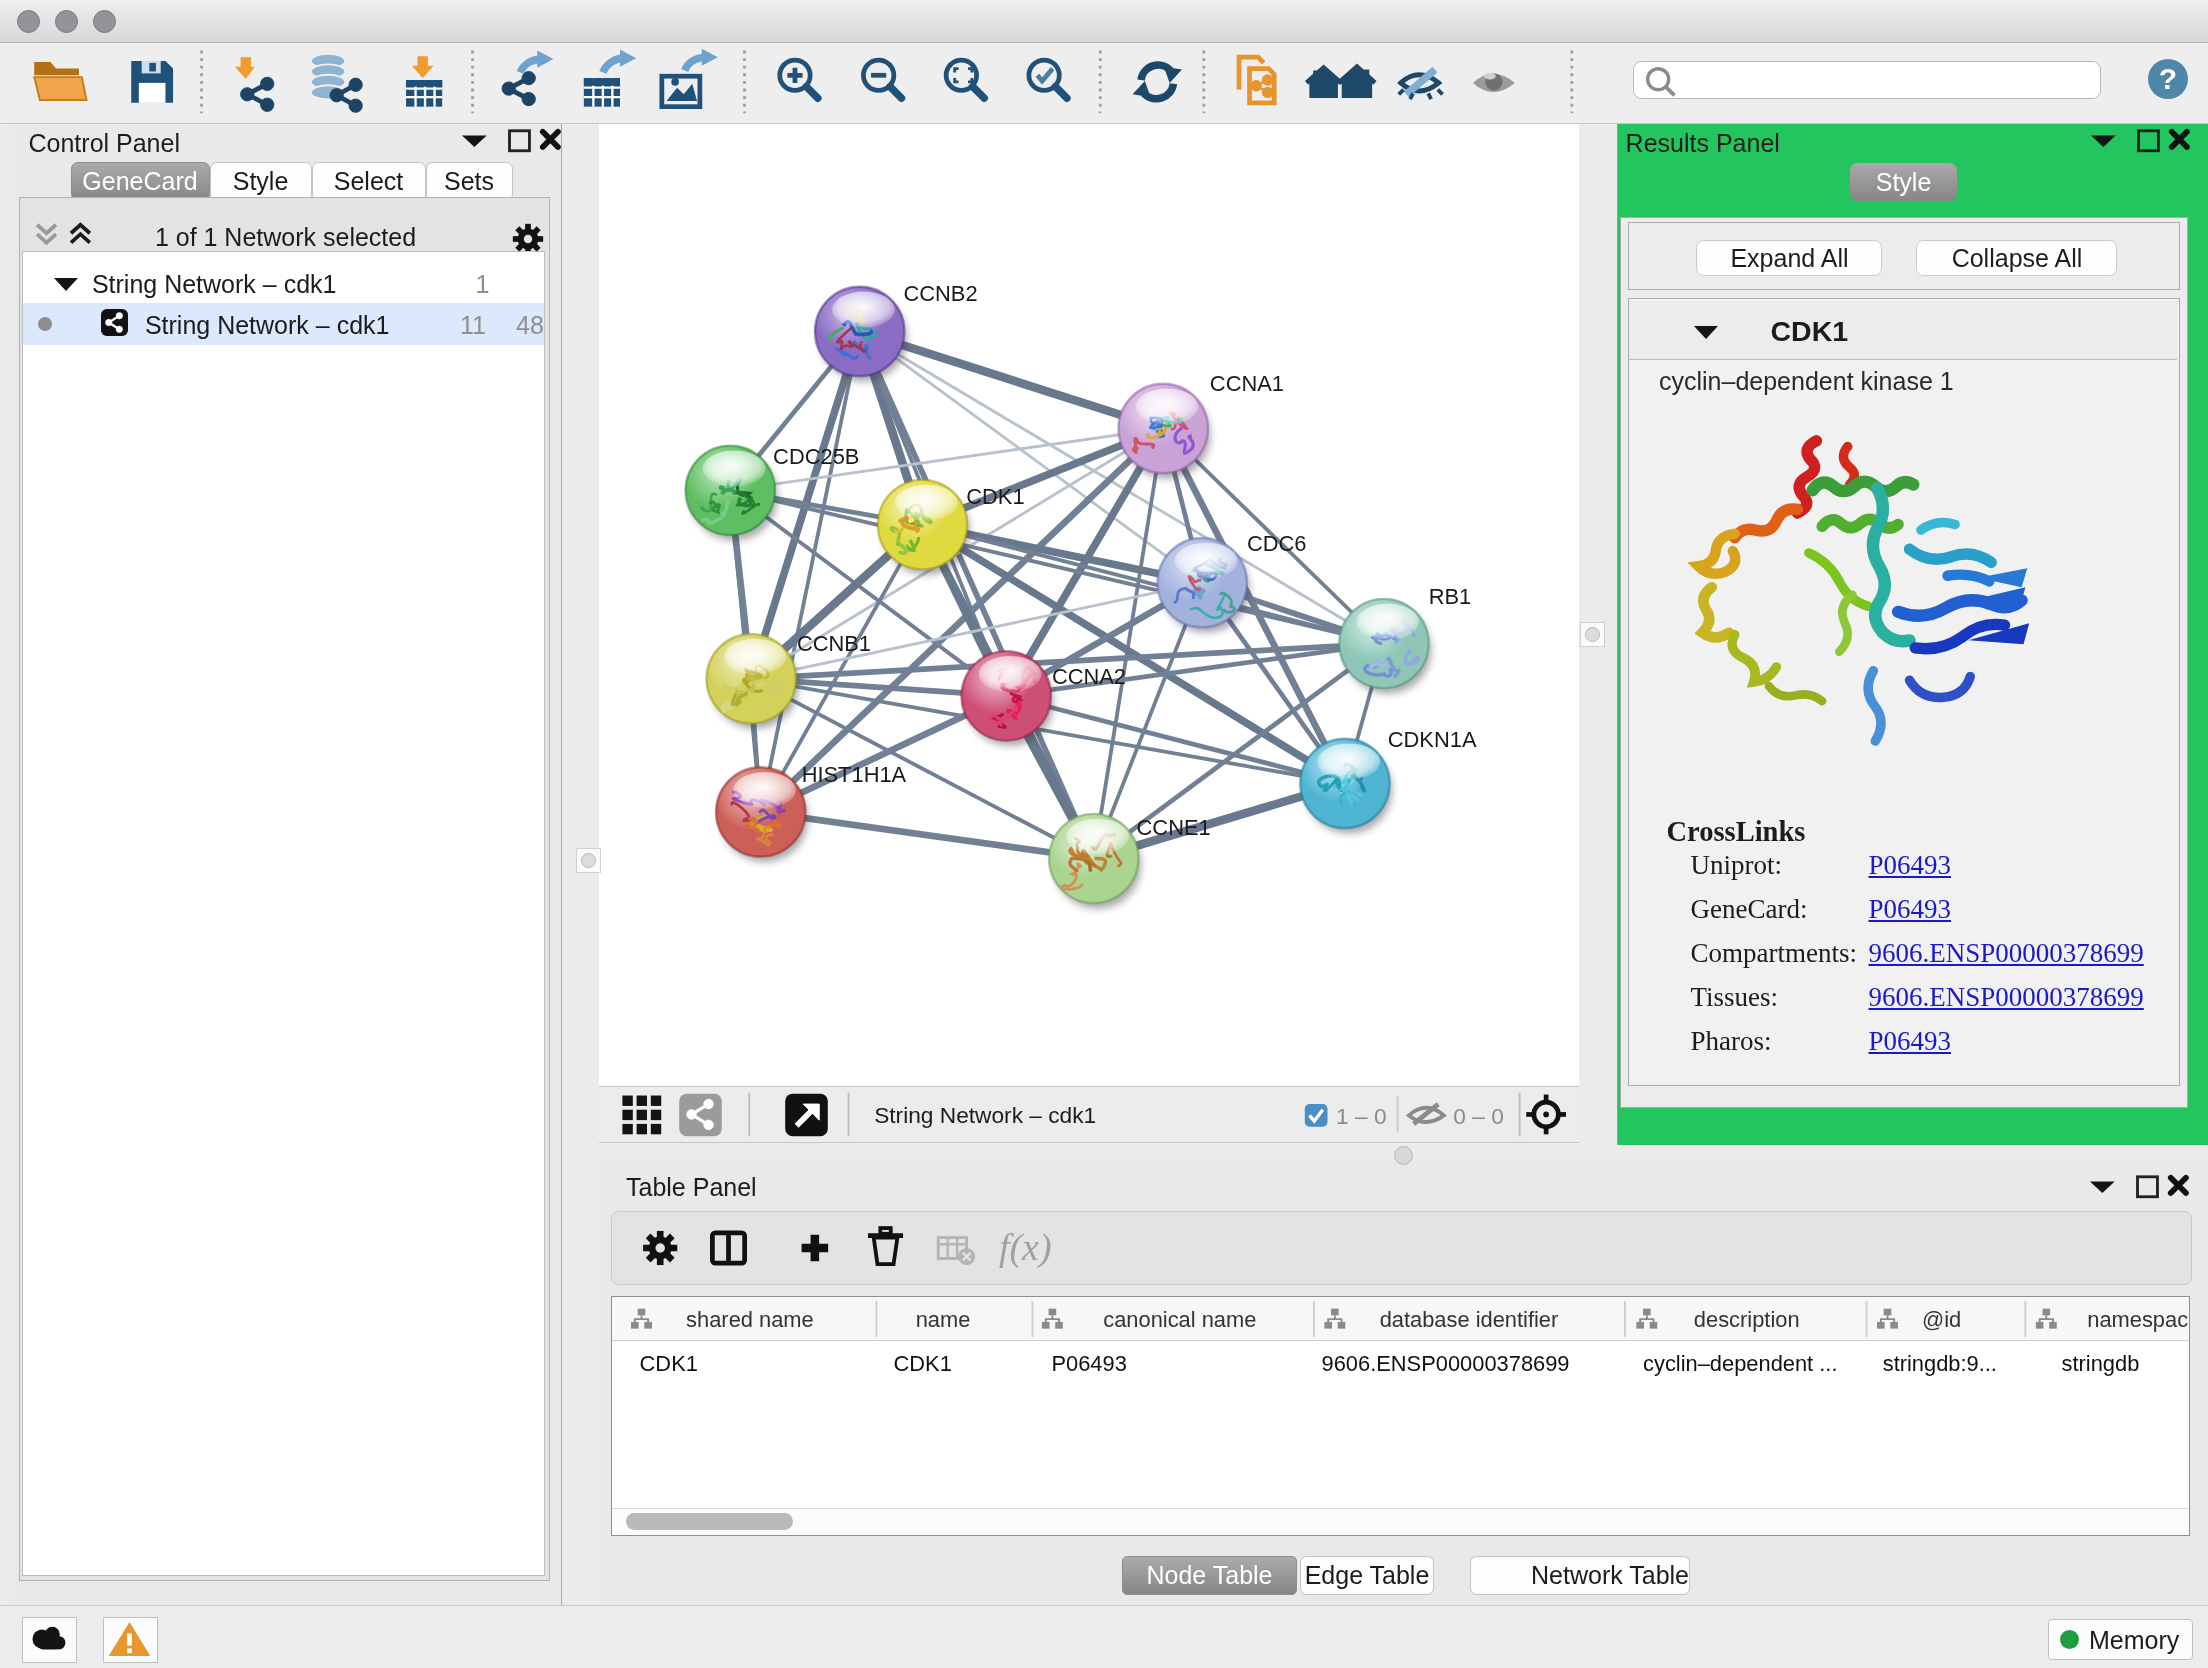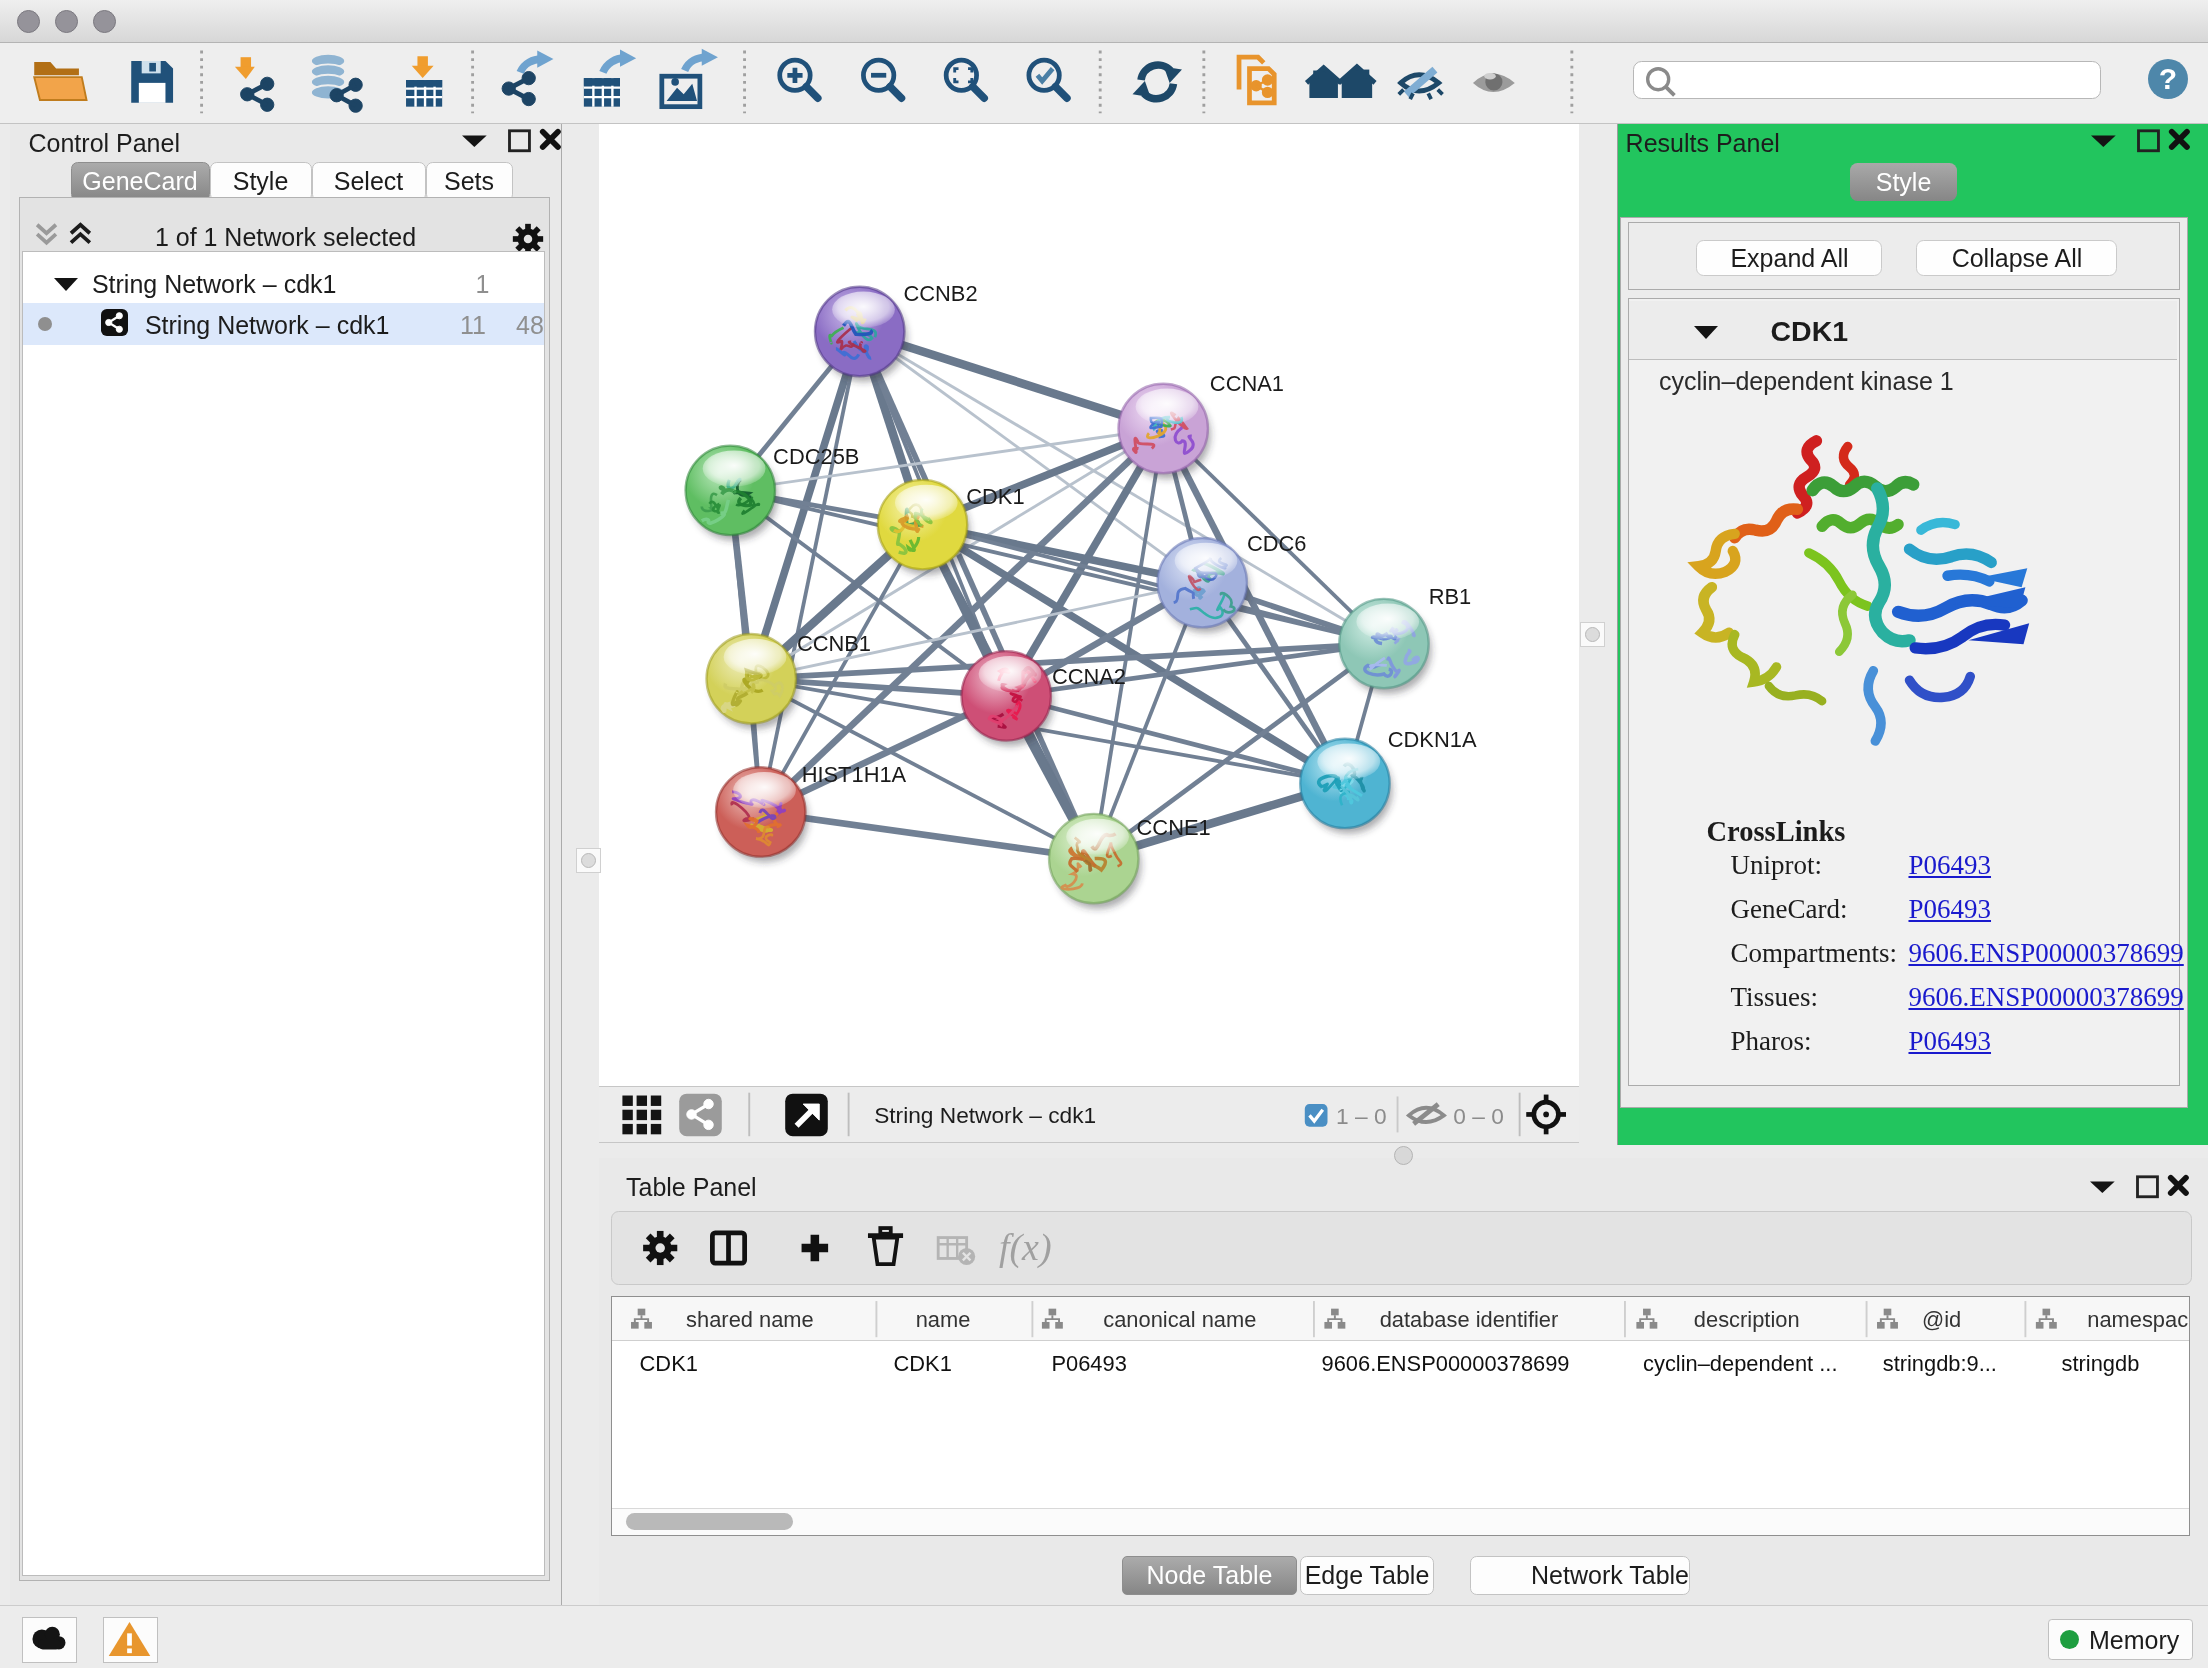--- a/index.html
+++ b/index.html
@@ -1,19 +1,19 @@
 <!DOCTYPE html>
 <html style="font-size:15px"><head>
 <meta charset="utf-8">
 <style>
   html,body{margin:0;padding:0;}
   body{width:2208px;height:1668px;overflow:hidden;background:#ebebeb;
        font-family:"Liberation Sans",sans-serif;color:#1c1c1c;}
   .abs{position:absolute;}
-  .serif{font-family:"Liberation Serif",serif;margin-left:40px;}
+  .serif{font-family:"Liberation Serif",serif;}
   
   #titlebar{left:0;top:0;width:2208px;height:42px;
     background:linear-gradient(#efefef,#d7d7d7);border-bottom:1px solid #b4b4b4;}
   .tl{top:9.5px;width:23px;height:23px;border-radius:50%;background:#95939a;border:1.4px solid #7b7980;box-sizing:border-box;}
   #title{left:0;top:7.6px;width:2208px;text-align:center;font-size:27px;font-weight:700;color:#3e3e3e;margin-top:37px;}
   
   #toolbar{left:0;top:43px;width:2208px;height:81px;background:#eeeeee;border-bottom:1.9px solid #c3c3c3;box-sizing:border-box;}
   #searchbox{left:1633px;top:18px;width:468px;height:38px;background:#ffffff;border:1.9px solid #b7b7b7;border-radius:8.6px;box-sizing:border-box;}
   
   .phdr{font-size:25px;color:#1d1d1d;}

